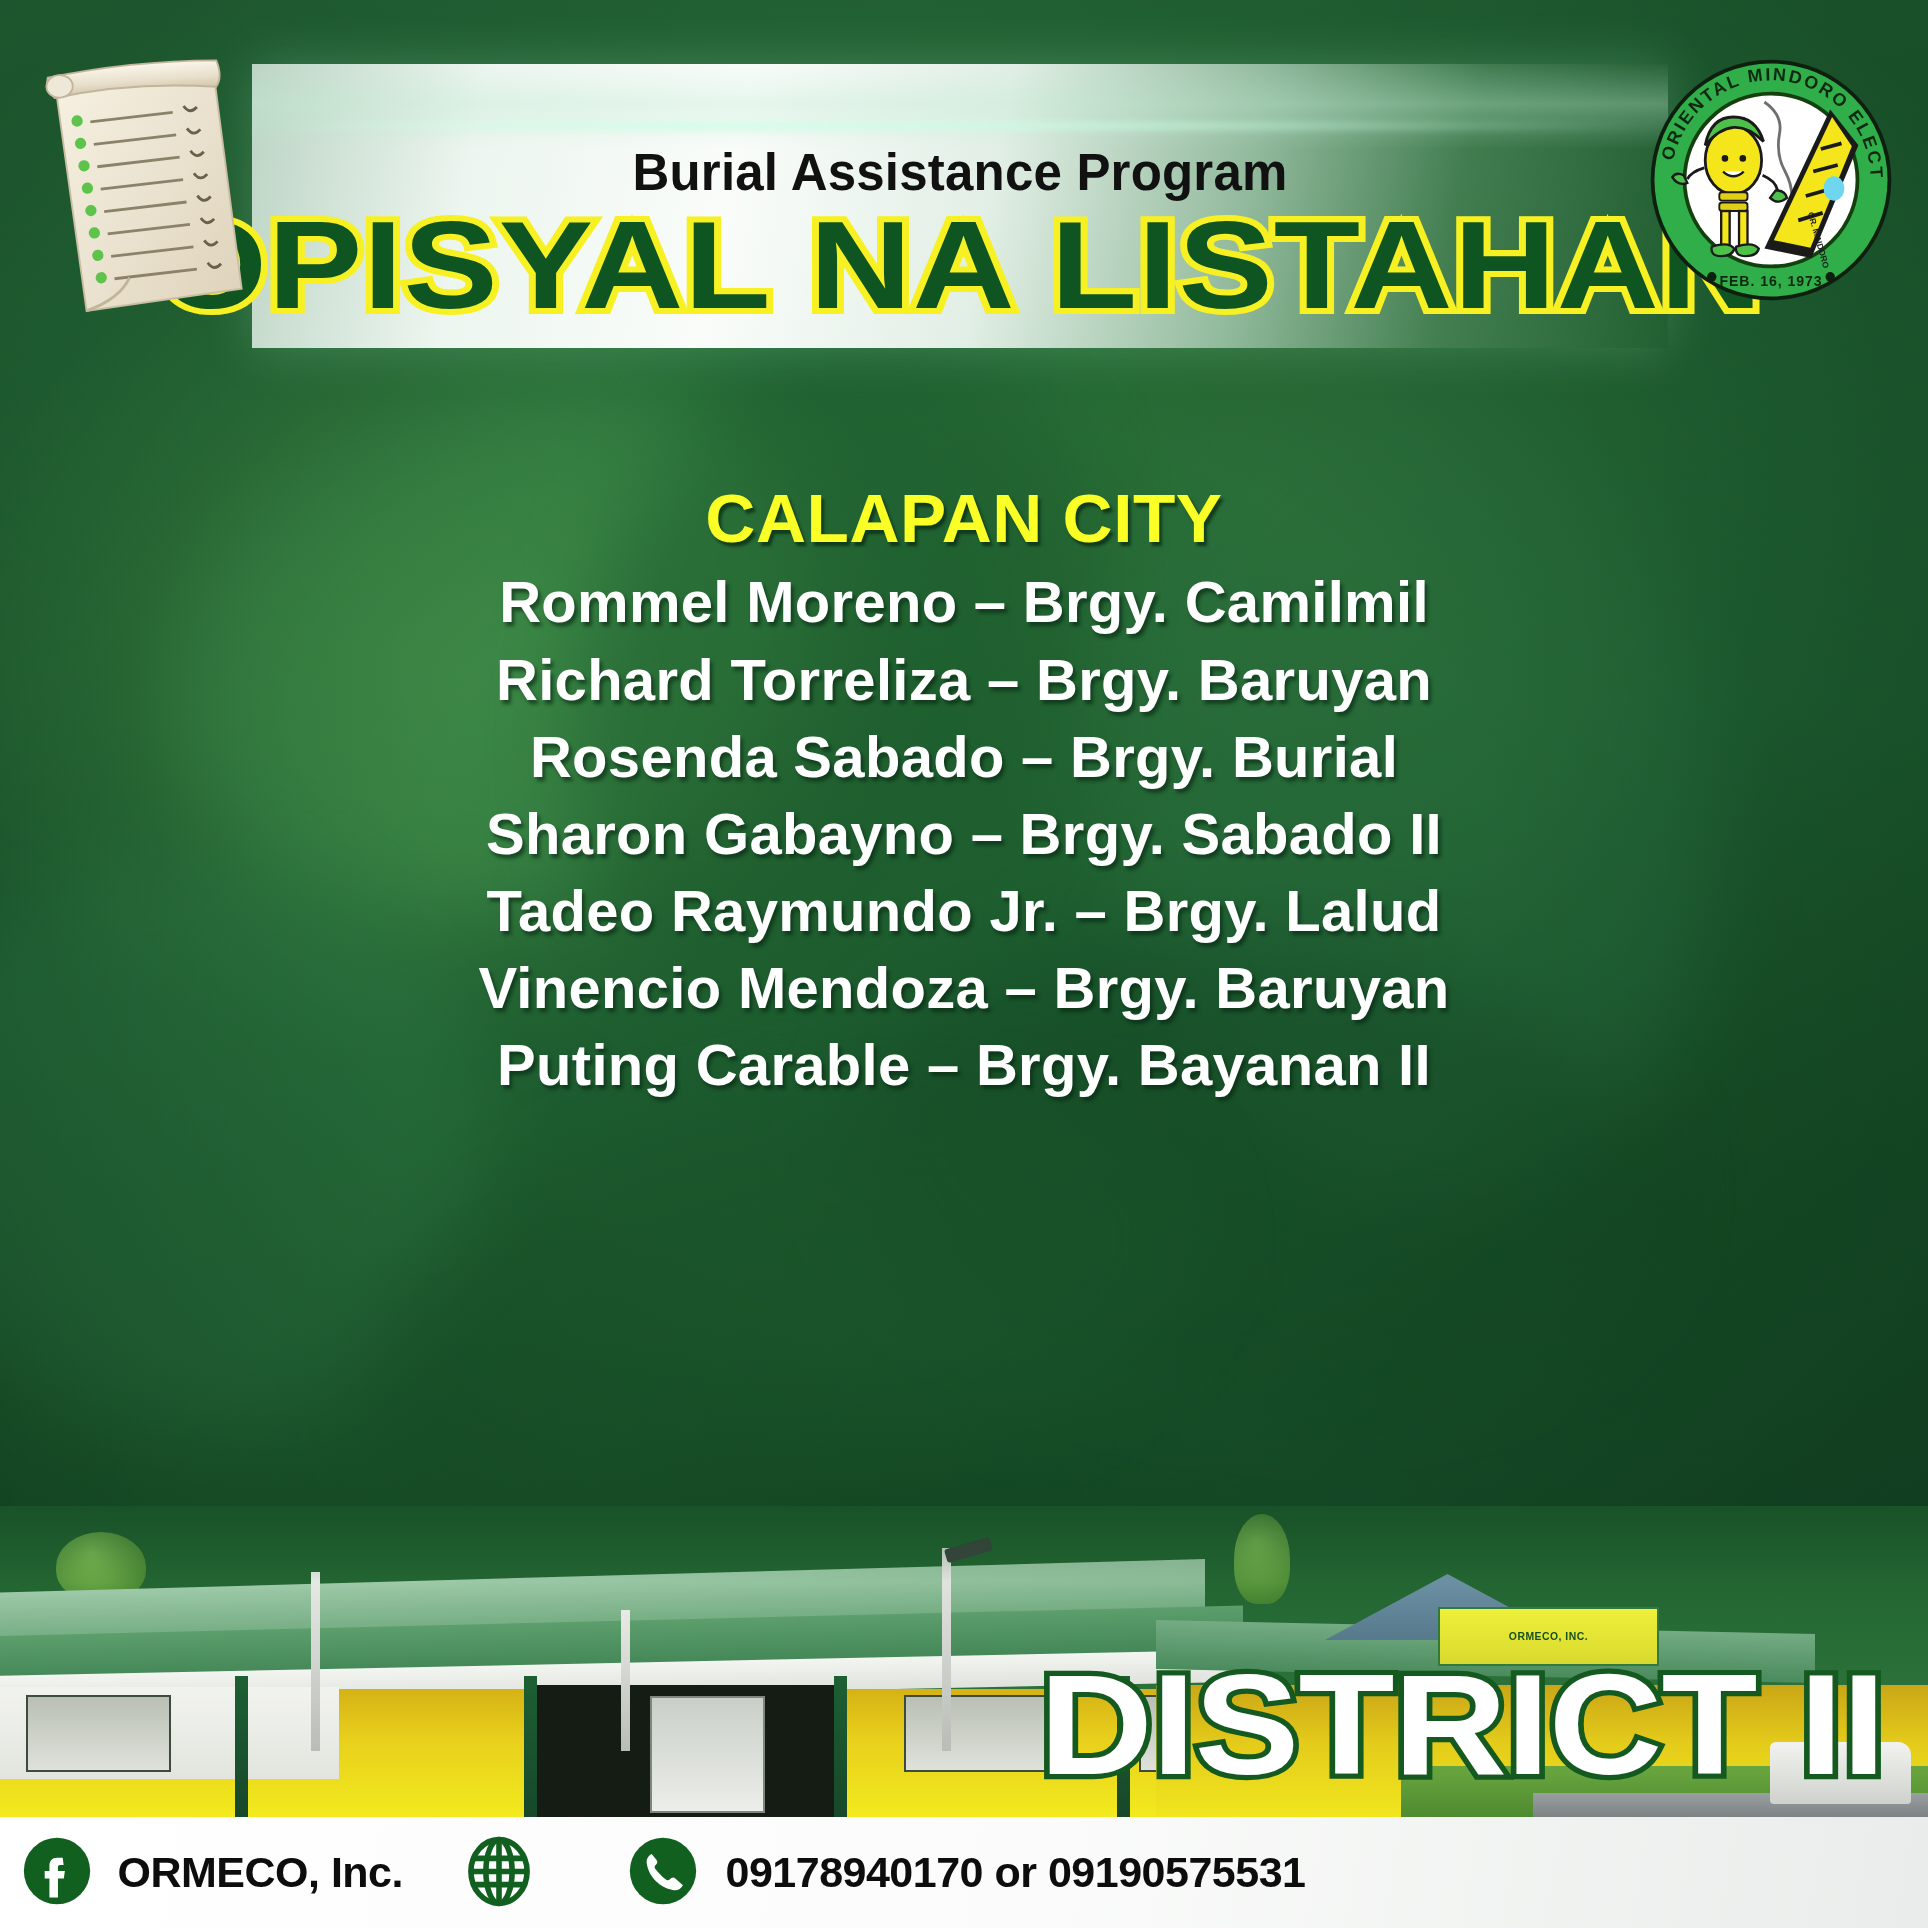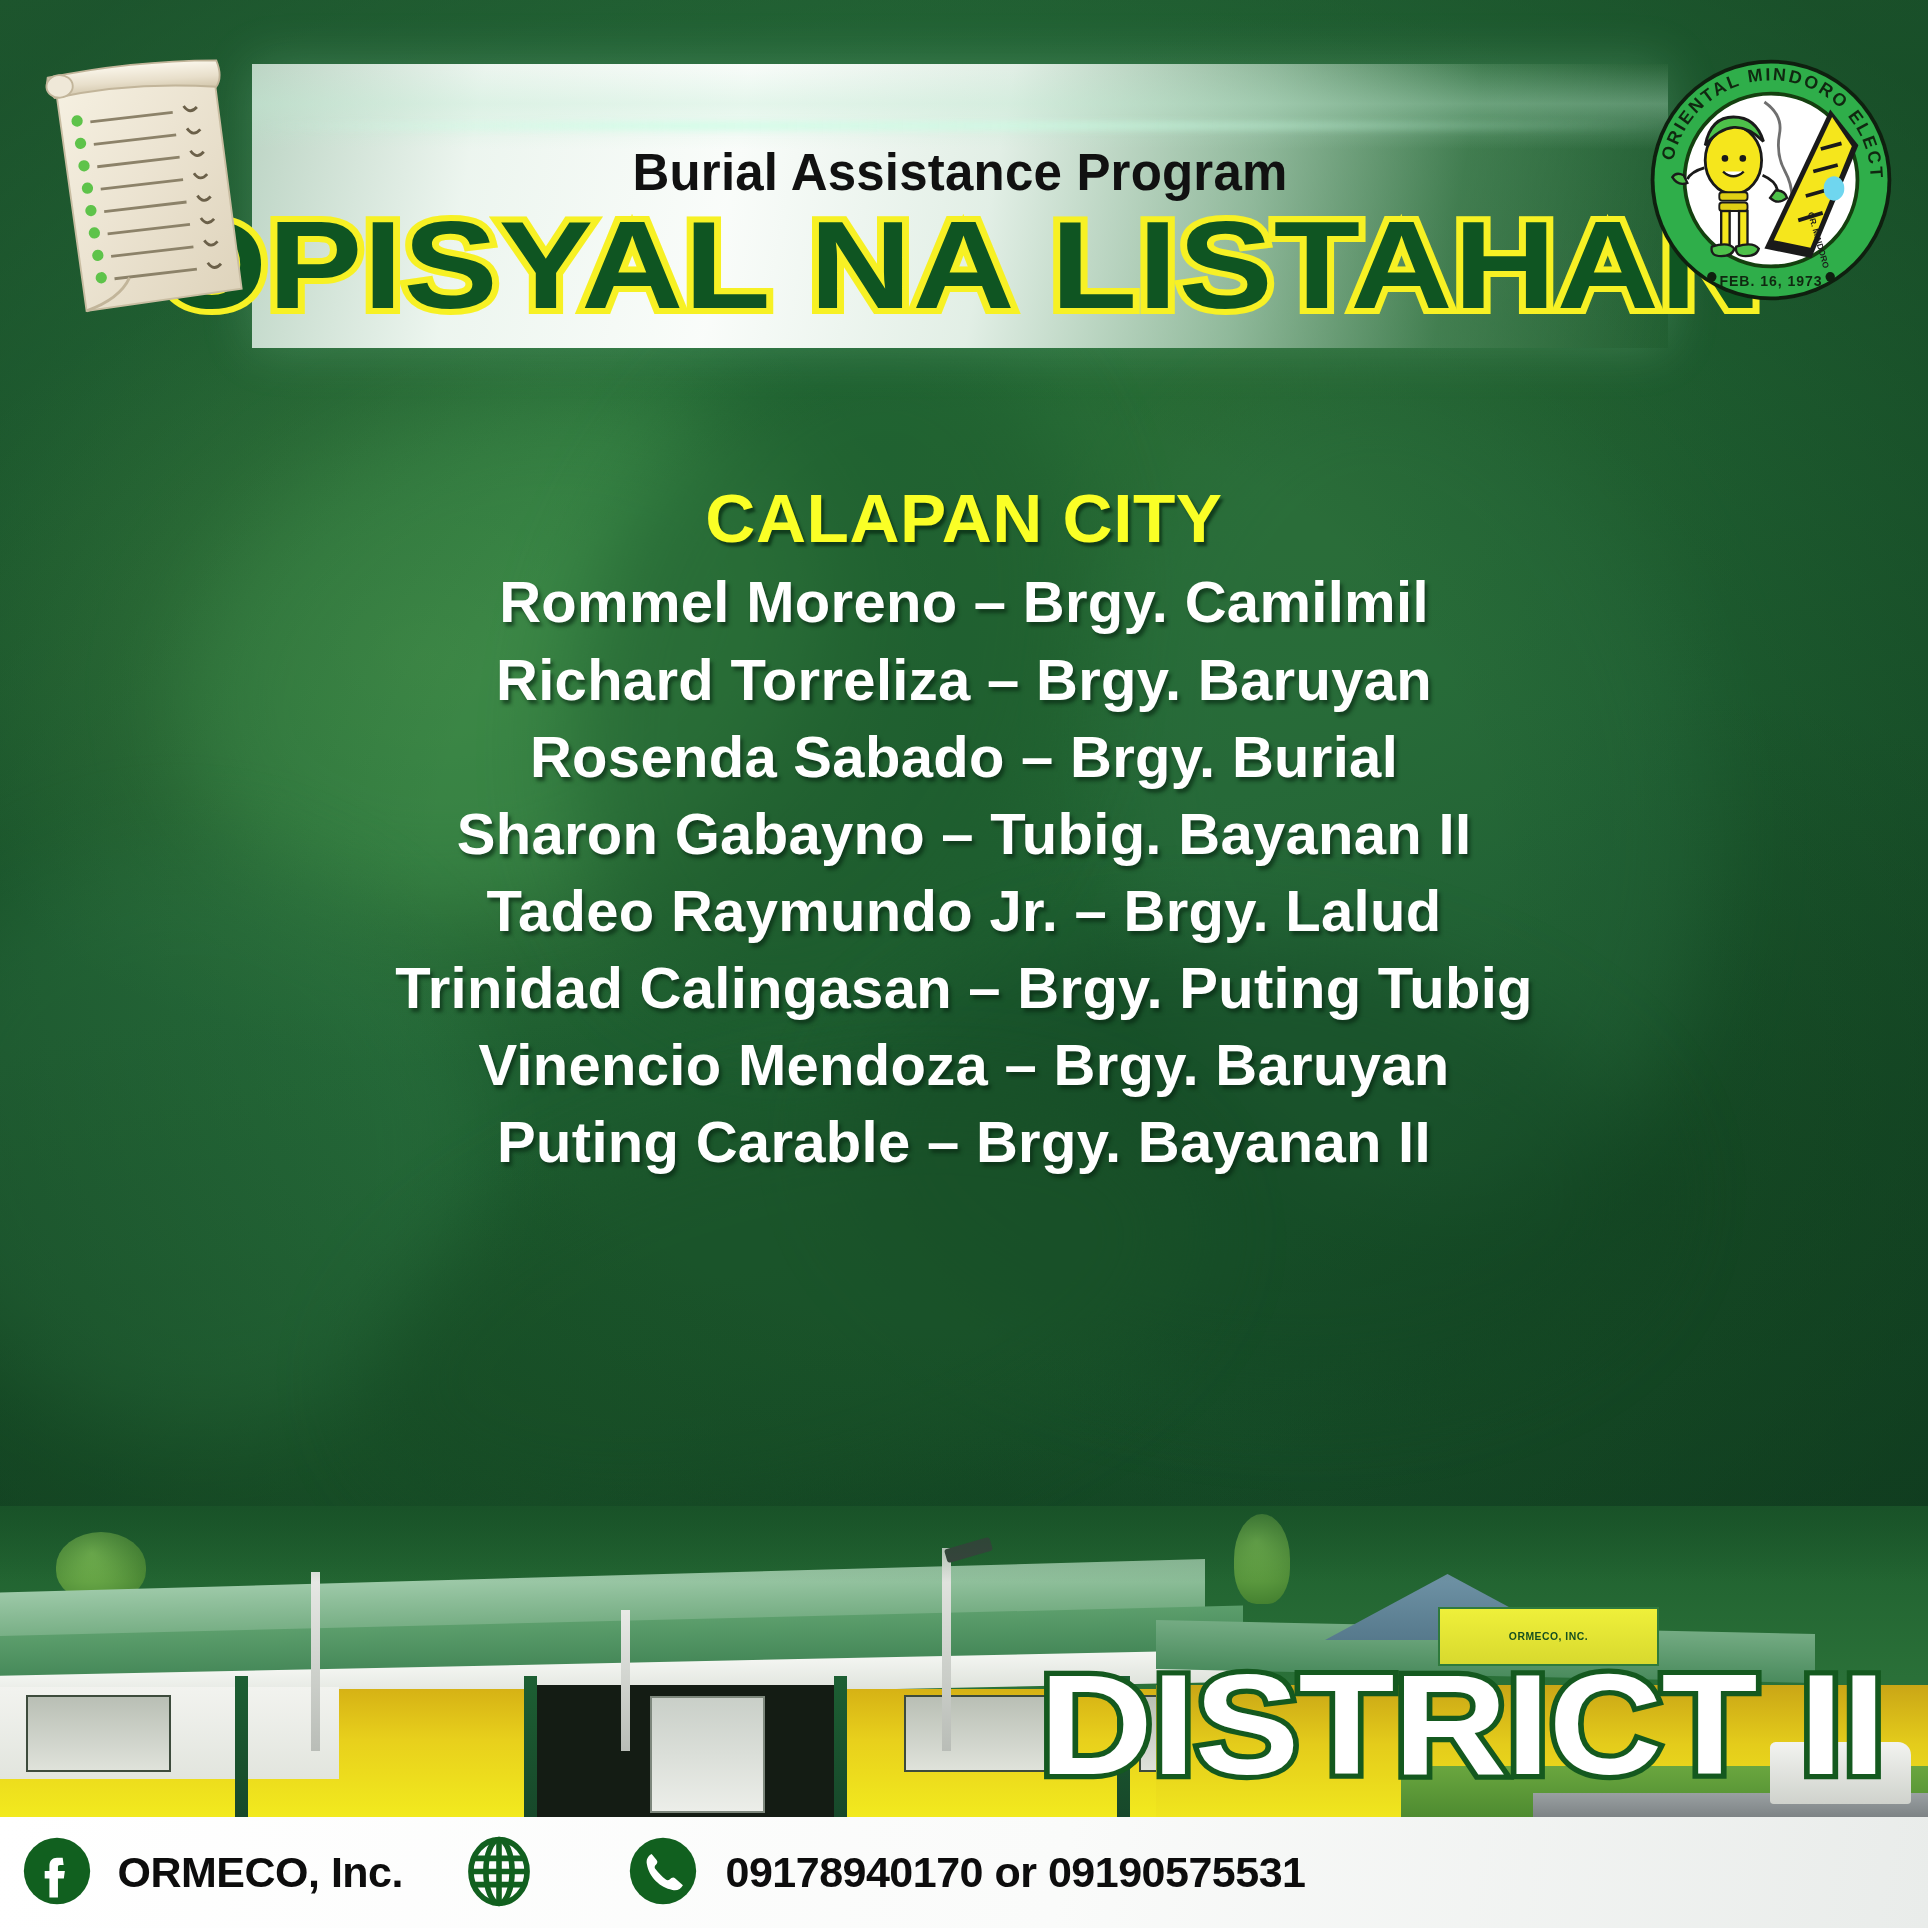--- a/index.html
+++ b/index.html
@@ -386,23 +386,22 @@
         <path d="M96 204 q18 -6 24 2 q-2 8 -14 8 q-12 0 -10 -10 Z" fill="#4dc14a" stroke="#1a1a1a" stroke-width="2.5"></path>
       </g>
     </svg>
   </div>
 
   <div class="list-wrap">
     <div class="city-title">CALAPAN CITY</div>
     <div class="entry">Rommel Moreno – Brgy. Camilmil</div>
     <div class="entry">Richard Torreliza – Brgy. Baruyan</div>
     <div class="entry">Rosenda Sabado – Brgy. Burial</div>
-    <div class="entry">Sharon Gabayno – Tubig. Bayanan II</div>
+    <div class="entry">Sharon Gabayno – Brgy. Sabado II</div>
     <div class="entry">Tadeo Raymundo Jr. – Brgy. Lalud</div>
-    <div class="entry">Trinidad Calingasan – Brgy. Puting Tubig</div>
     <div class="entry">Vinencio Mendoza – Brgy. Baruyan</div>
     <div class="entry">Puting Carable – Brgy. Bayanan II</div>
   </div>
 
   <div class="photo">
     <div class="sky"></div>
     <div class="photo-fade"></div>
 
     <div class="tree" style="left:56px;  bottom:215px; width:90px;  height:70px;"></div>
     <div class="tree" style="left:1234px;bottom:213px; width:56px;  height:90px; border-radius:50% 50% 40% 40%;"></div>

